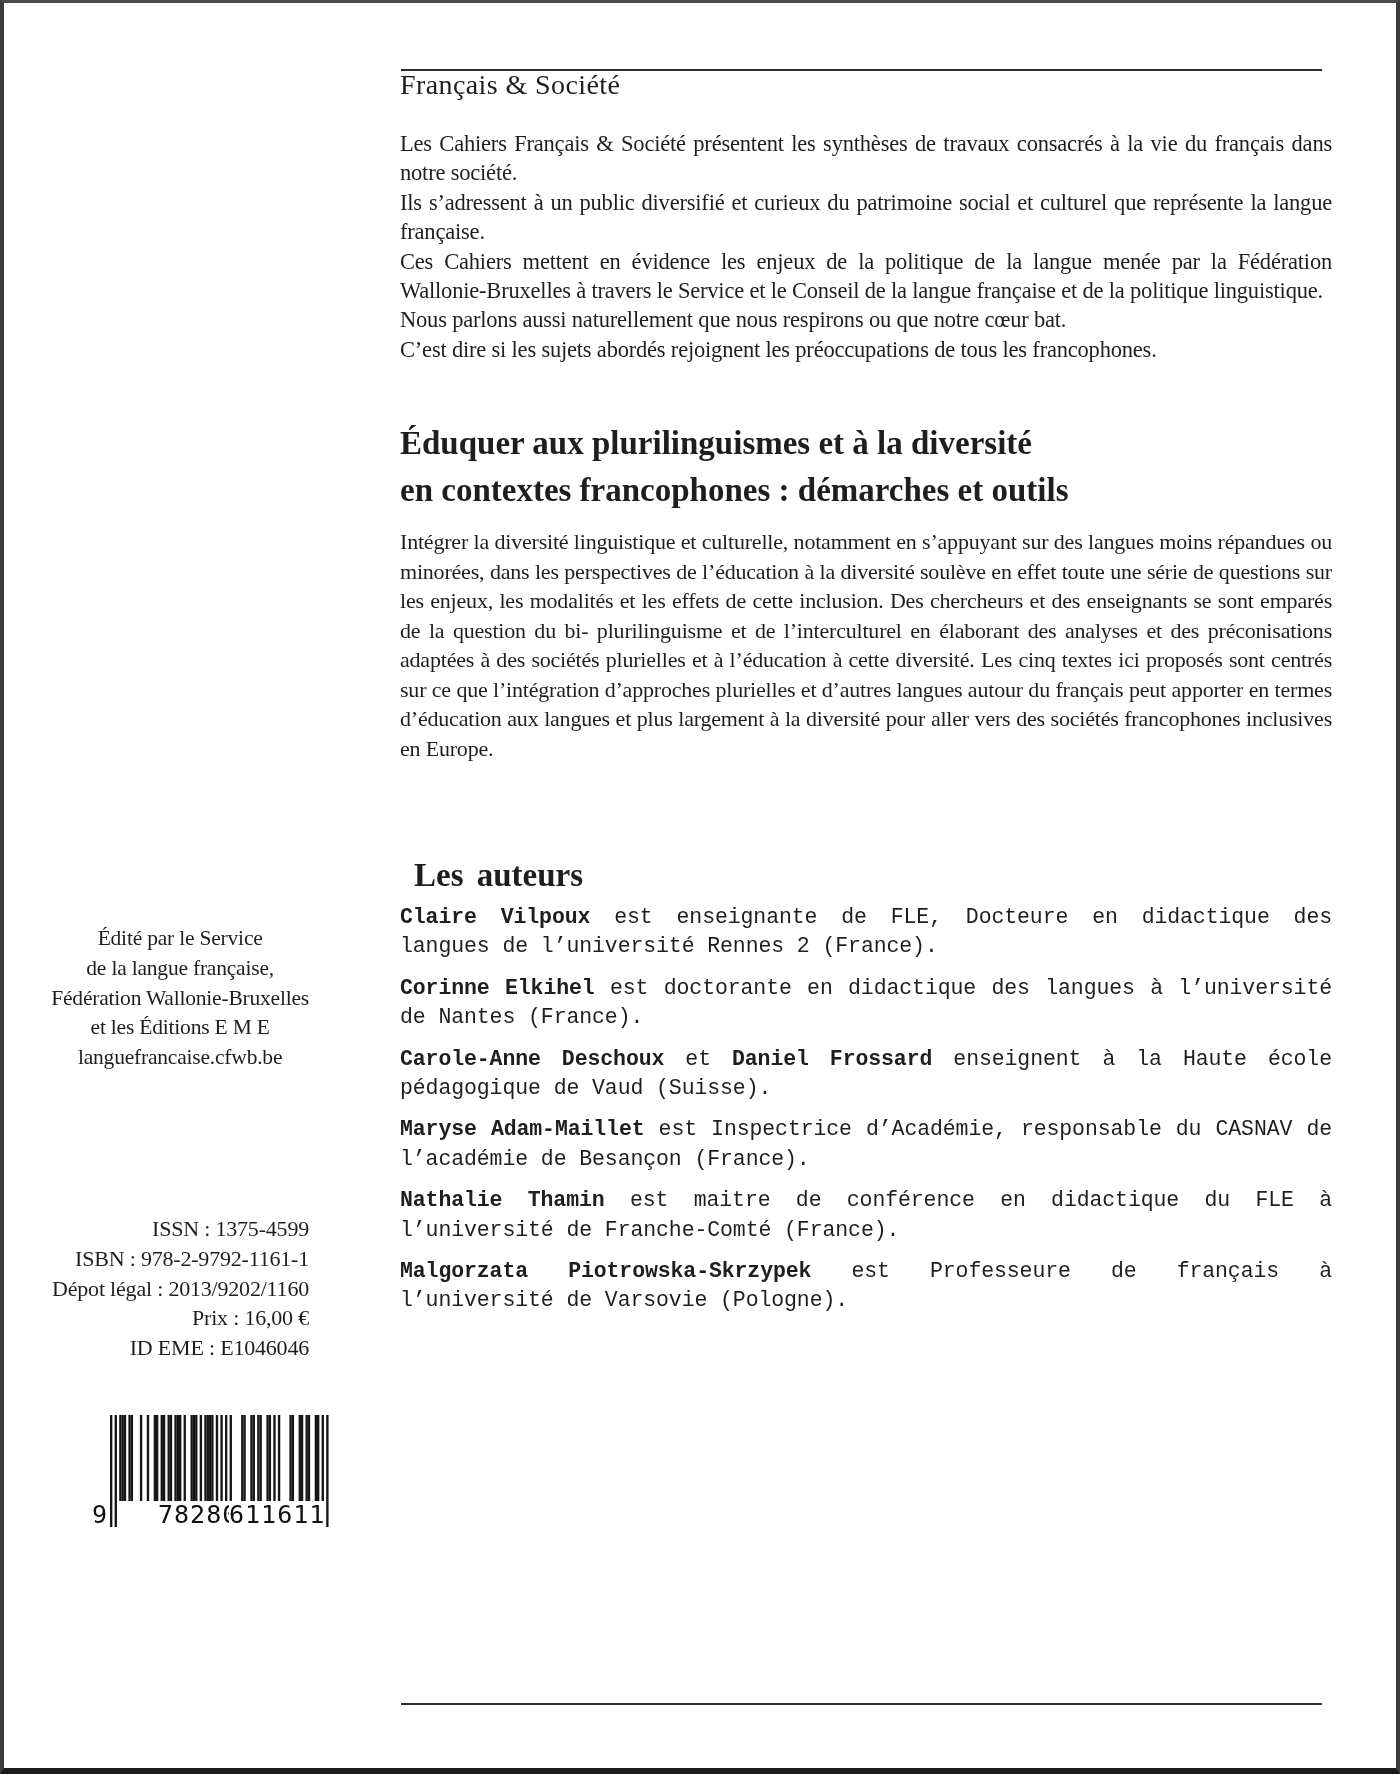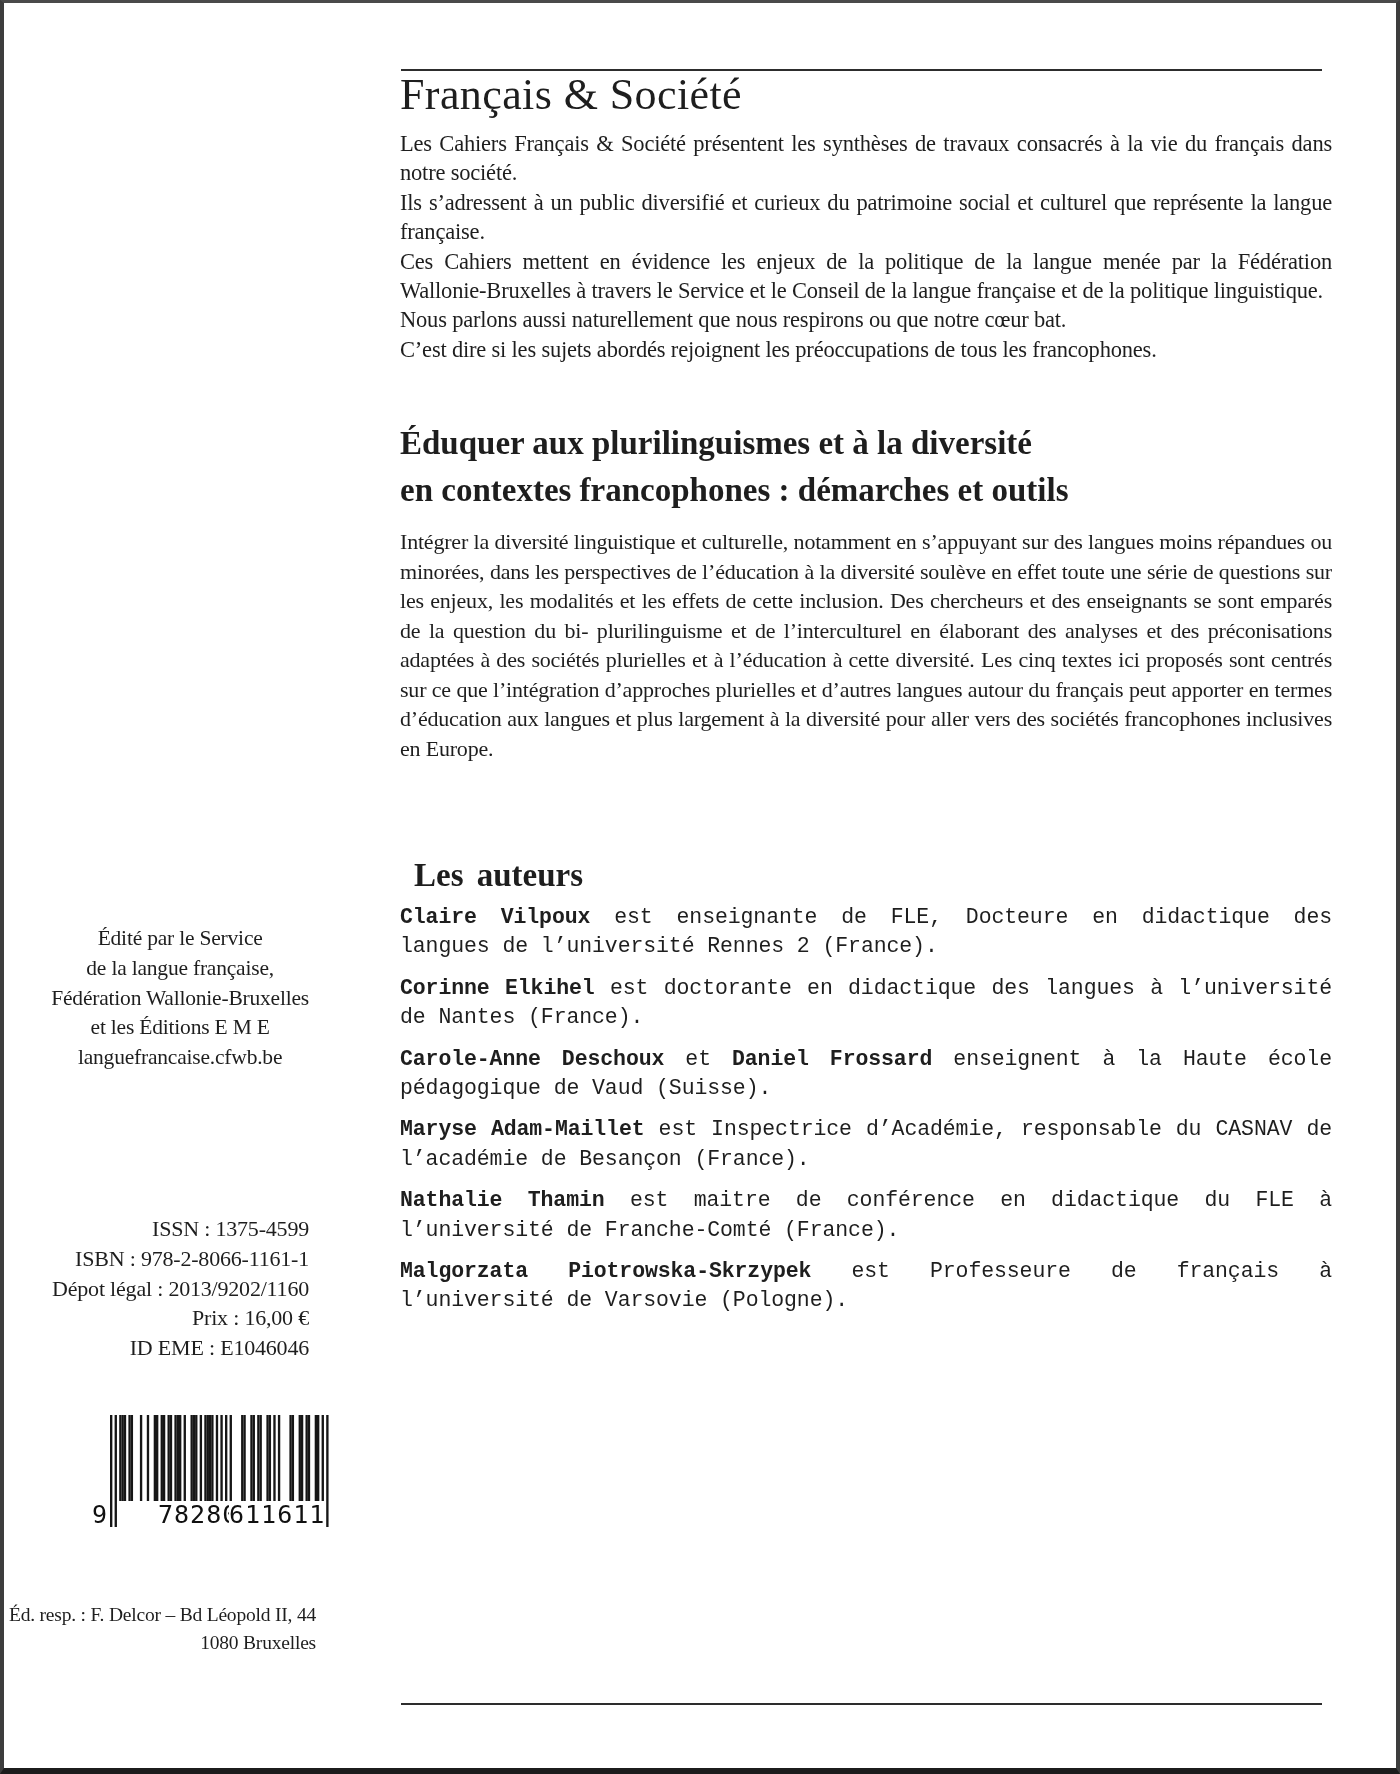--- a/index.html
+++ b/index.html
@@ -22,21 +22,21 @@
   }
 
   
   .main { position: absolute; left: 396px; top: 0; width: 932px; height: 100%; }
   .rule { position: absolute; left: 1px; width: 921px; height: 2px; background: #2d2d2d; }
   .rule-top { top: 66px; }
   .rule-bottom { top: 1700px; }
 
   h1.series {
     position: absolute; top: 66px; left: 0; margin: 0;
-    font-size: 44px; font-weight: 400; letter-spacing: 0.4px; white-space: nowrap;
+    font-size: 28px; font-weight: 400; letter-spacing: 0.4px; white-space: nowrap;
   }
   .intro {
     position: absolute; top: 126px; left: 0; width: 932px;
     font-size: 22.5px; line-height: 29.4px; text-align: justify; letter-spacing: -0.2px;
   }
   .intro p { margin: 0; }
 
   h2.book-title {
     position: absolute; top: 417px; left: 0; margin: 0;
     font-size: 33px; line-height: 47px; font-weight: 700; white-space: nowrap;
@@ -128,21 +128,21 @@
   <div class="publisher">
     <div>Édité par le Service</div>
     <div>de la langue française,</div>
     <div>Fédération Wallonie-Bruxelles</div>
     <div>et les Éditions E M E</div>
     <div>languefrancaise.cfwb.be</div>
   </div>
 
   <div class="identifiers">
     <div>ISSN : 1375-4599</div>
-    <div>ISBN : 978-2-8066-1161-1</div>
+    <div>ISBN : 978-2-9792-1161-1</div>
     <div>Dépot légal : 2013/9202/1160</div>
     <div>Prix : 16,00 €</div>
     <div>ID EME : E1046046</div>
   </div>
 
   <div class="barcode">
     <svg id="barcode-svg" xmlns="http://www.w3.org/2000/svg" width="219" height="113" viewBox="0 0 219 113">
         <rect x="0.00" y="0" width="2.35" height="112" fill="#161616"></rect>
         <rect x="4.60" y="0" width="2.35" height="112" fill="#161616"></rect>
         <rect x="9.20" y="0" width="2.35" height="92" fill="#161616"></rect>
@@ -193,18 +193,14 @@
         <rect x="204.70" y="0" width="2.35" height="92" fill="#161616"></rect>
         <rect x="207.00" y="0" width="2.35" height="92" fill="#161616"></rect>
         <rect x="211.60" y="0" width="2.35" height="112" fill="#161616"></rect>
         <rect x="216.20" y="0" width="2.35" height="112" fill="#161616"></rect>
       </svg>
     <span class="bc-digit bc-first">9</span>
     <span class="bc-digit bc-left">782806</span>
     <span class="bc-digit bc-right">611611</span>
   </div>
 
-  <div class="edresp">
-    <div>Éd. resp. :  F. Delcor – Bd Léopold II, 44</div>
-    <div>1080 Bruxelles</div>
-  </div>
 
 </div>
 
 </body></html>

